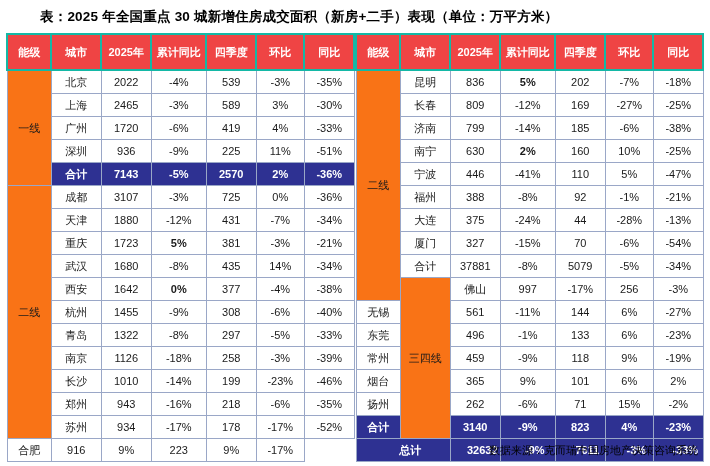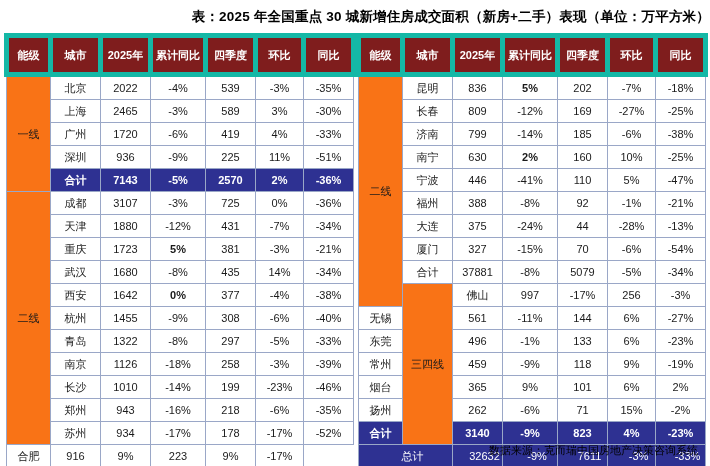--- a/index.html
+++ b/index.html
@@ -15,26 +15,27 @@
     overflow: hidden;
   }
   .page {
     position: relative;
     width: 710px;
     height: 466px;
     box-sizing: border-box;
     padding: 0;
   }
   .title {
-    text-align: right;
+    text-align: left;
     font-size: 13.5px;
     font-weight: bold;
     letter-spacing: 0.2px;
     padding: 8px 0 7px 0;
     color: #000;
+    margin-left: 40px;
   }
   .tables {
     display: flex;
     flex-direction: row;
     justify-content: center;
     align-items: flex-start;
     gap: 0px;
     padding: 0 8px;
   }
   table {
@@ -50,25 +51,25 @@
     vertical-align: middle;
     height: 22px;
     padding: 0 2px;
     font-size: 11px;
     color: #1a1a1a;
     background: #ffffff;
     white-space: nowrap;
     overflow: hidden;
   }
   thead th {
-    background: #7f1d1d;
+    background: #ef4444;
     color: #ffffff;
     font-weight: bold;
     height: 34px;
-    border: 5px solid #14b8a6;
+    border: 2px solid #14b8a6;
     line-height: 1.15;
     font-size: 11px;
   }
   td.tier {
     background: #f97316;
     font-weight: normal;
     color: #1a1a1a;
   }
   tr.subtotal td {
     background: #2e3192;
@@ -76,21 +77,21 @@
     font-weight: bold;
   }
   tr.subtotal-light td {
     background: #ffffff;
     color: #1a1a1a;
     font-weight: normal;
   }
   tr.grandtotal td {
     background: #2e3192;
     color: #ffffff;
-    font-weight: normal;
+    font-weight: bold;
     padding-left: 16px;
   }
   .bold { font-weight: bold; }
   .source {
     position: absolute;
     right: 12px;
     bottom: 8px;
     font-size: 11px;
     color: #000;
   }

